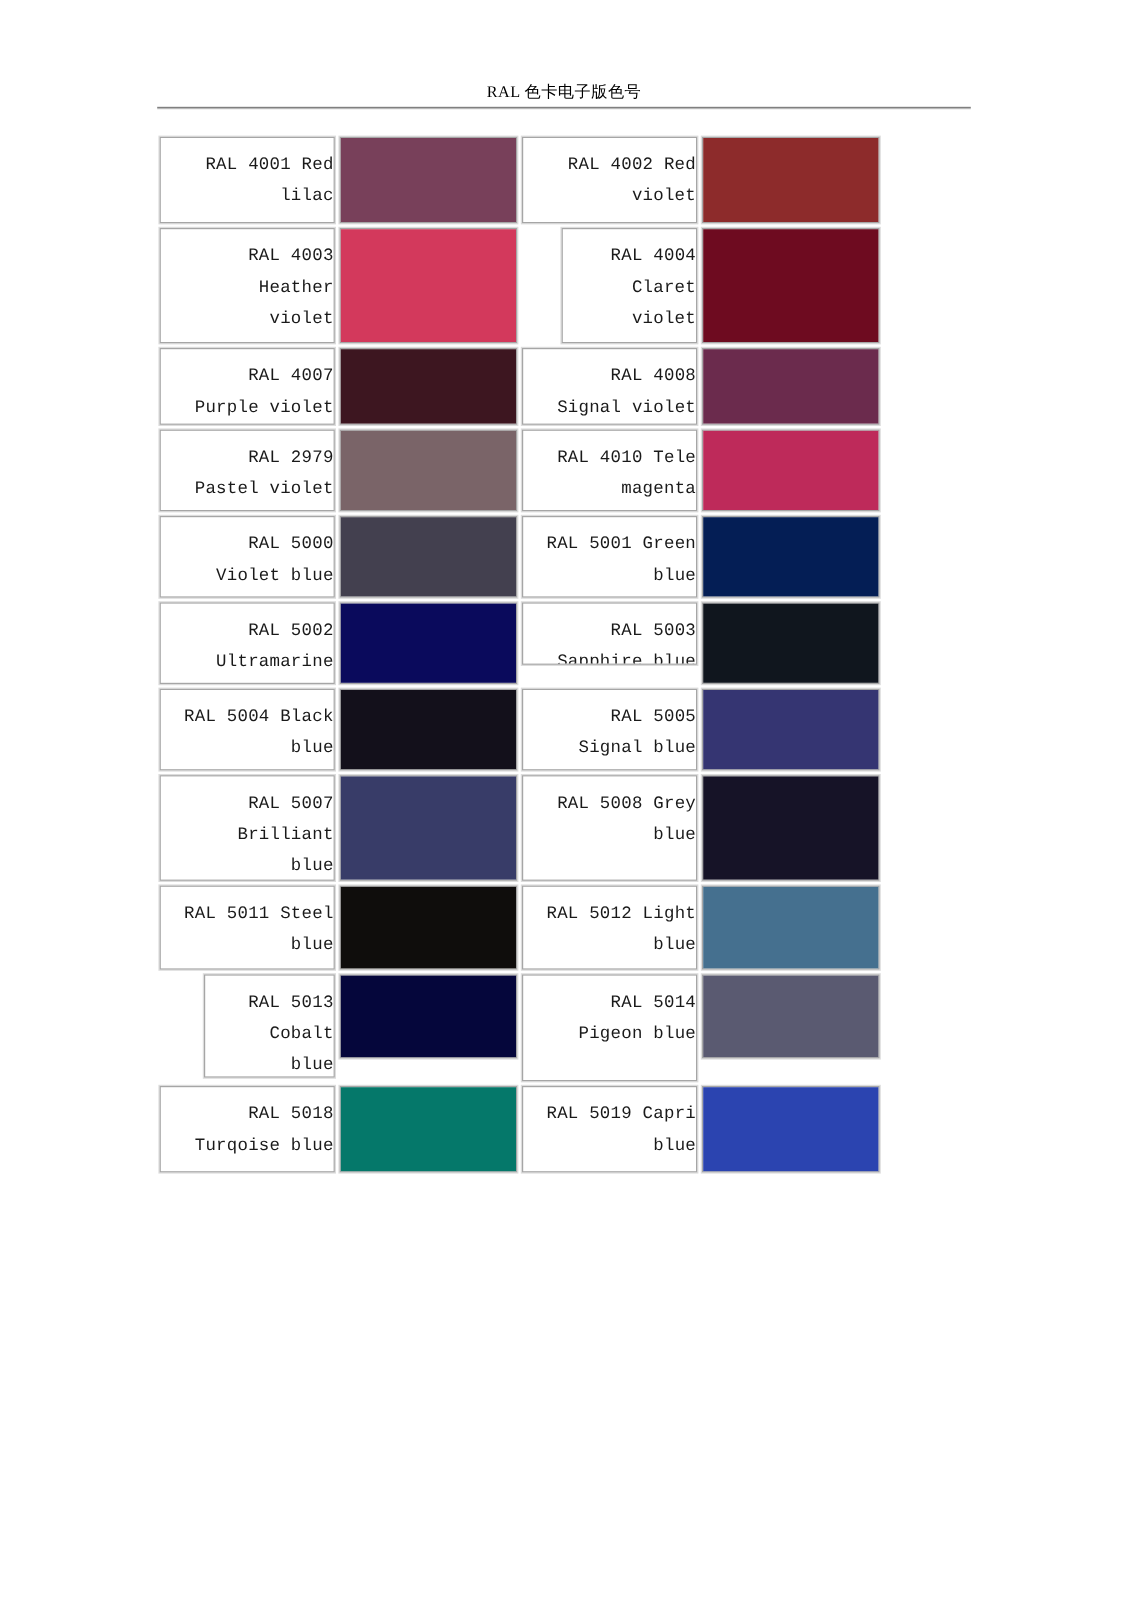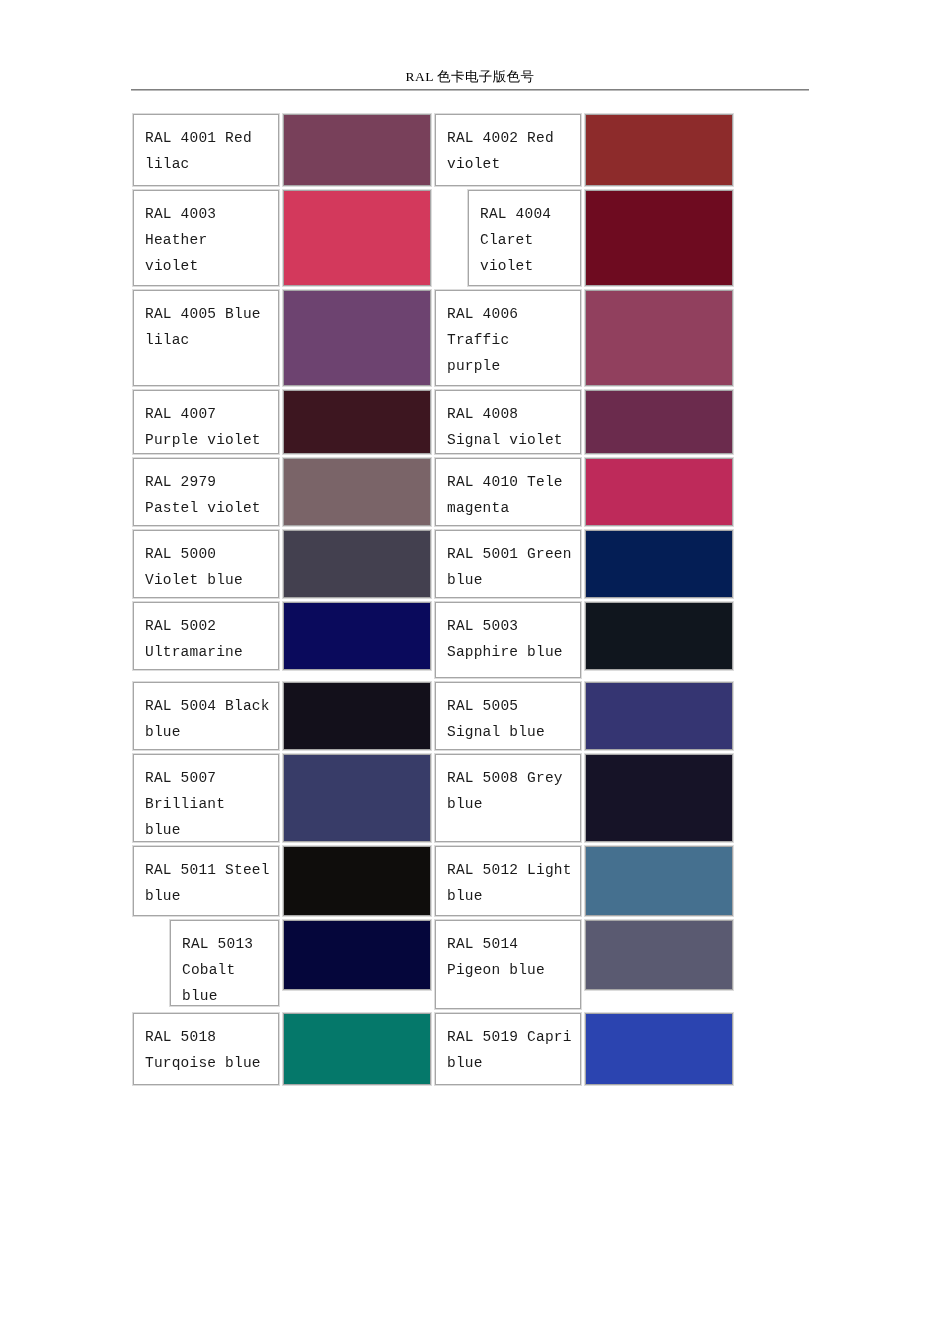--- a/index.html
+++ b/index.html
@@ -71,20 +71,21 @@
   }
 
   .name-cell .cell-inner {
     padding: 10px 0 0 11px;
     font-family: "Liberation Mono", "DejaVu Sans Mono", monospace;
     font-size: 14.5px;
     line-height: 26px;
     letter-spacing: 0.2px;
     color: #1a1a1a;
     overflow: hidden;
+    text-align: right;
   }
   .swatch-cell .cell-inner {
     border: 1px solid #a6a6a6;
   }
   .swatch {
     width: 100%;
     height: 100%;
   }
 
   .col-name  { width: 150px; }
@@ -155,45 +156,20 @@
               <span class="ral-name">RAL 4004
 Claret violet</span>
             </div>
           </td>
           <td class="swatch-cell">
             <div class="cell-inner" style="height: 96px;">
               <div class="swatch" style="background: rgb(110, 11, 32);"></div>
             </div>
           </td>
         </tr>
-        <tr style="height: 100px;">
-          <td class="name-cell">
-            <div class="cell-inner" style="height: 96px;">
-              <span class="ral-name">RAL 4005 Blue
-lilac</span>
-            </div>
-          </td>
-          <td class="swatch-cell">
-            <div class="cell-inner" style="height: 96px;">
-              <div class="swatch" style="background: rgb(109, 67, 112);"></div>
-            </div>
-          </td>
-          <td class="name-cell">
-            <div class="cell-inner" style="height: 96px;">
-              <span class="ral-name">RAL 4006
-Traffic
-purple</span>
-            </div>
-          </td>
-          <td class="swatch-cell">
-            <div class="cell-inner" style="height: 96px;">
-              <div class="swatch" style="background: rgb(145, 64, 94);"></div>
-            </div>
-          </td>
-        </tr>
         <tr style="height: 68px;">
           <td class="name-cell">
             <div class="cell-inner" style="height: 64px;">
               <span class="ral-name">RAL 4007
 Purple violet</span>
             </div>
           </td>
           <td class="swatch-cell">
             <div class="cell-inner" style="height: 64px;">
               <div class="swatch" style="background: rgb(61, 22, 32);"></div>
@@ -265,21 +241,21 @@
               <span class="ral-name">RAL 5002
 Ultramarine</span>
             </div>
           </td>
           <td class="swatch-cell">
             <div class="cell-inner" style="height: 68px;">
               <div class="swatch" style="background: rgb(10, 10, 92);"></div>
             </div>
           </td>
           <td class="name-cell">
-            <div class="cell-inner" style="height: 76px;">
+            <div class="cell-inner" style="height: 52px;">
               <span class="ral-name">RAL 5003
 Sapphire blue</span>
             </div>
           </td>
           <td class="swatch-cell">
             <div class="cell-inner" style="height: 68px;">
               <div class="swatch" style="background: rgb(16, 22, 30);"></div>
             </div>
           </td>
         </tr>

